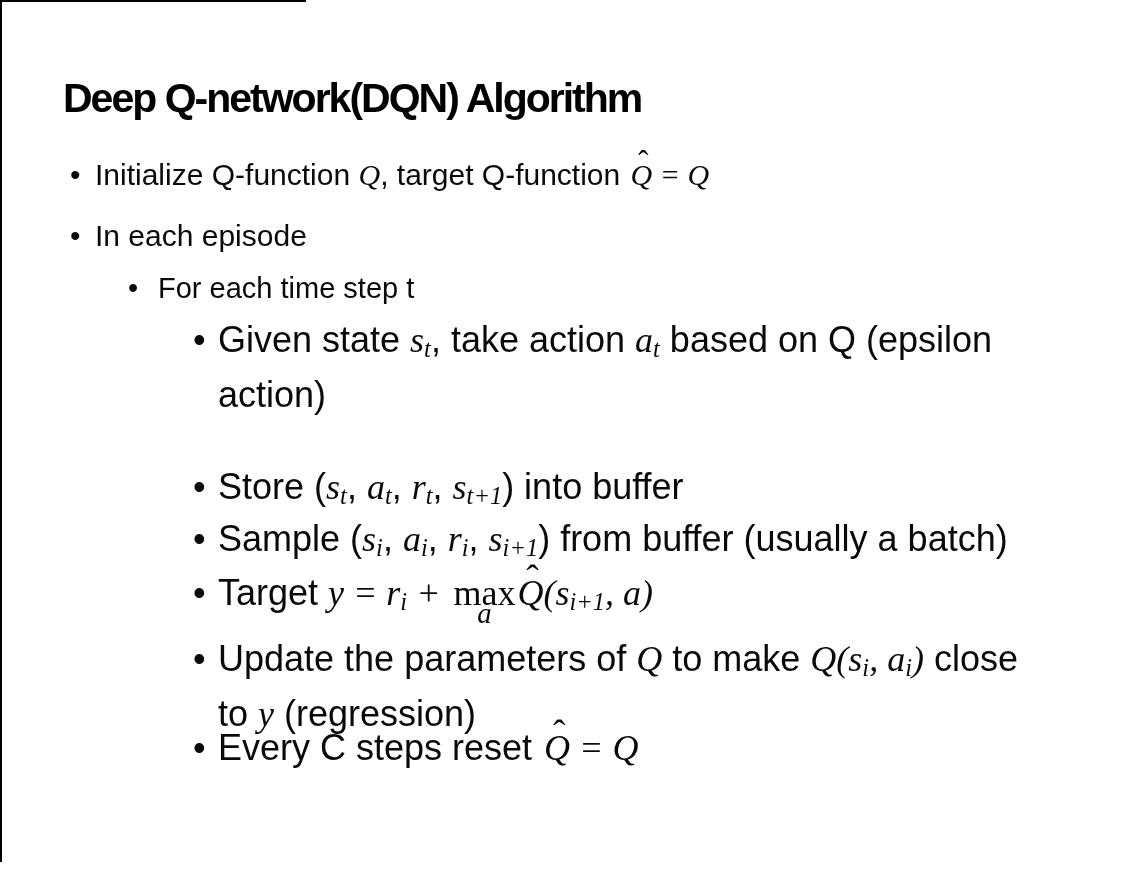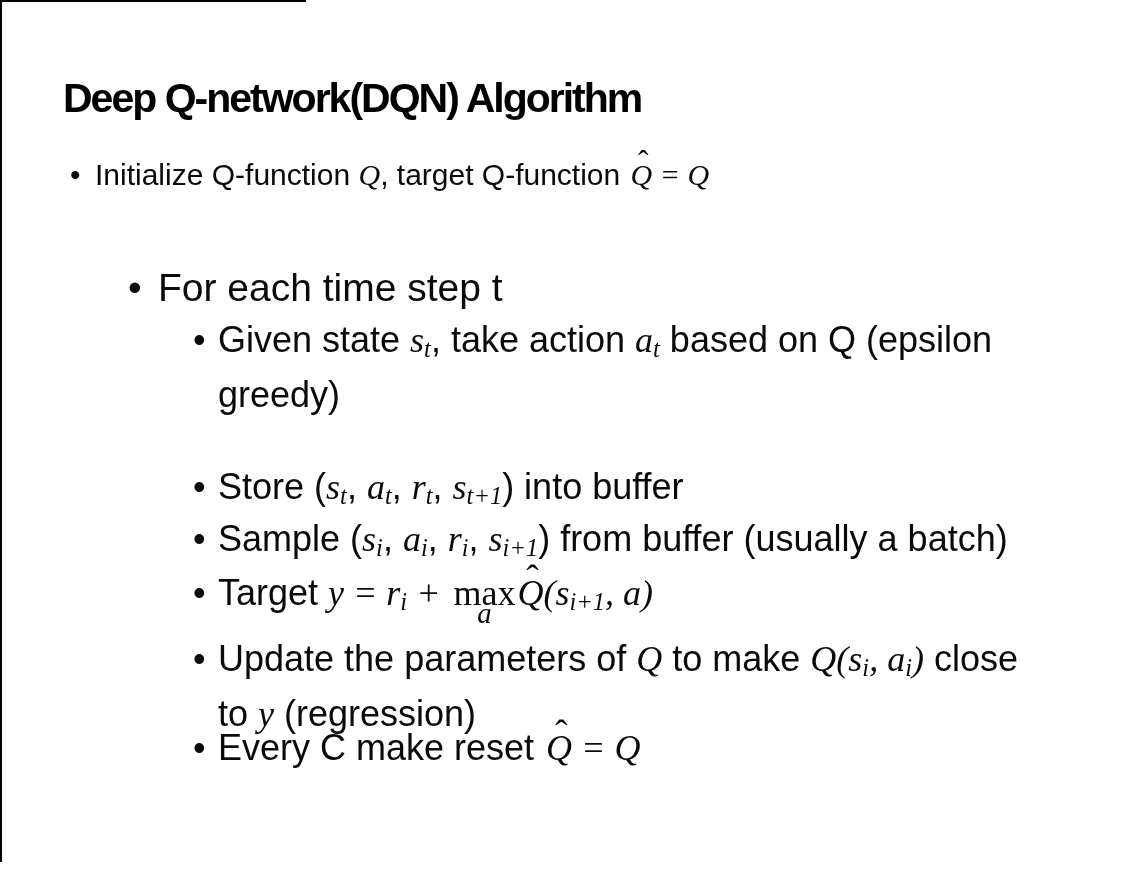--- a/index.html
+++ b/index.html
@@ -21,21 +21,21 @@
     position:absolute;left:63px;top:48px;
     font-size:41px;font-weight:700;letter-spacing:-2px;
     color:#000;white-space:nowrap;
   }
   .bullets{position:absolute;left:0;top:0;width:964px;height:872px;}
   .bullet{position:absolute;white-space:nowrap;}
   .bullet .marker{display:inline-block;vertical-align:top;}
   .bullet .content{display:inline-block;white-space:nowrap;vertical-align:top;}
   .level1{left:70px;font-size:30px;line-height:38px;}
   .level1 .marker{width:25px;}
-  .level2{left:128px;font-size:39px;line-height:38px;}
+  .level2{left:128px;font-size:29px;line-height:38px;}
   .level2 .marker{width:30px;}
   .level3{left:193px;font-size:36px;line-height:46px;}
   .level3 .marker{width:25px;}
   .b1{top:156px}.b2{top:217px}.b3{top:269px}.b4{top:317px}.b5{top:411px}
   .b6{top:464px}.b7{top:516px}.b8{top:570px}.b9{top:636px}.b10{top:725px}
   .math{font-family:"Liberation Serif","DejaVu Serif",serif;font-style:italic;}
   .sb{font-family:"Liberation Serif","DejaVu Serif",serif;font-style:italic;
       font-size:0.68em;vertical-align:-0.22em;letter-spacing:0;}
   .qhat{position:relative;display:inline-block;
       font-family:"Liberation Serif","DejaVu Serif",serif;font-style:italic;
@@ -51,20 +51,21 @@
 </head>
 <body>
 
 <div class="border-left"></div>
 <div class="border-top"></div>
 
 <h1 class="title">Deep Q-network(DQN) Algorithm</h1>
 
 <div class="bullets">
     <div class="bullet level1 b1"><span class="marker">•</span><span class="content"><span class="txt">Initialize Q-function </span><span class="math">Q</span><span class="txt">, target Q-function </span><span class="qhat"><span class="hat">ˆ</span>Q</span><span class="math"> = </span><span class="math">Q</span></span></div>
+    <div class="bullet level1 b2"><span class="marker">•</span><span class="content"><span class="txt">In each episode</span></span></div>
     <div class="bullet level2 b3"><span class="marker">•</span><span class="content"><span class="txt">For each time step t</span></span></div>
-    <div class="bullet level3 b4"><span class="marker">•</span><span class="content"><span class="txt">Given state </span><span class="math">s<span class="sb">t</span></span><span class="txt">, take action </span><span class="math">a<span class="sb">t</span></span><span class="txt"> based on Q (epsilon</span><br><span class="txt">greedy)</span></span></div>
+    <div class="bullet level3 b4"><span class="marker">•</span><span class="content"><span class="txt">Given state </span><span class="math">s<span class="sb">t</span></span><span class="txt">, take action </span><span class="math">a<span class="sb">t</span></span><span class="txt"> based on Q (epsilon</span><br><span class="txt">action)</span></span></div>
     <div class="bullet level3 b6"><span class="marker">•</span><span class="content"><span class="txt">Store (</span><span class="math">s<span class="sb">t</span></span><span class="txt">, </span><span class="math">a<span class="sb">t</span></span><span class="txt">, </span><span class="math">r<span class="sb">t</span></span><span class="txt">, </span><span class="math">s<span class="sb">t+1</span></span><span class="txt">) into buffer</span></span></div>
     <div class="bullet level3 b7"><span class="marker">•</span><span class="content"><span class="txt">Sample (</span><span class="math">s<span class="sb">i</span></span><span class="txt">, </span><span class="math">a<span class="sb">i</span></span><span class="txt">, </span><span class="math">r<span class="sb">i</span></span><span class="txt">, </span><span class="math">s<span class="sb">i+1</span></span><span class="txt">) from buffer (usually a batch)</span></span></div>
     <div class="bullet level3 b8"><span class="marker">•</span><span class="content"><span class="txt">Target </span><span class="math">y</span><span class="math"> = </span><span class="math">r<span class="sb">i</span></span><span class="math"> + </span><span class="maxstack">max<span class="maxunder">a</span></span><span class="qhat"><span class="hat">ˆ</span>Q</span><span class="math">(</span><span class="math">s<span class="sb">i+1</span></span><span class="math">, </span><span class="math">a</span><span class="math">)</span></span></div>
     <div class="bullet level3 b9"><span class="marker">•</span><span class="content"><span class="txt">Update the parameters of </span><span class="math">Q</span><span class="txt"> to make </span><span class="math">Q</span><span class="math">(</span><span class="math">s<span class="sb">i</span></span><span class="math">, </span><span class="math">a<span class="sb">i</span></span><span class="math">)</span><span class="txt"> close</span><br><span class="txt">to </span><span class="math">y</span><span class="txt"> (regression)</span></span></div>
-    <div class="bullet level3 b10"><span class="marker">•</span><span class="content"><span class="txt">Every C make reset </span><span class="qhat"><span class="hat">ˆ</span>Q</span><span class="math"> = </span><span class="math">Q</span></span></div>
+    <div class="bullet level3 b10"><span class="marker">•</span><span class="content"><span class="txt">Every C steps reset </span><span class="qhat"><span class="hat">ˆ</span>Q</span><span class="math"> = </span><span class="math">Q</span></span></div>
   </div>
 
 </body></html>

